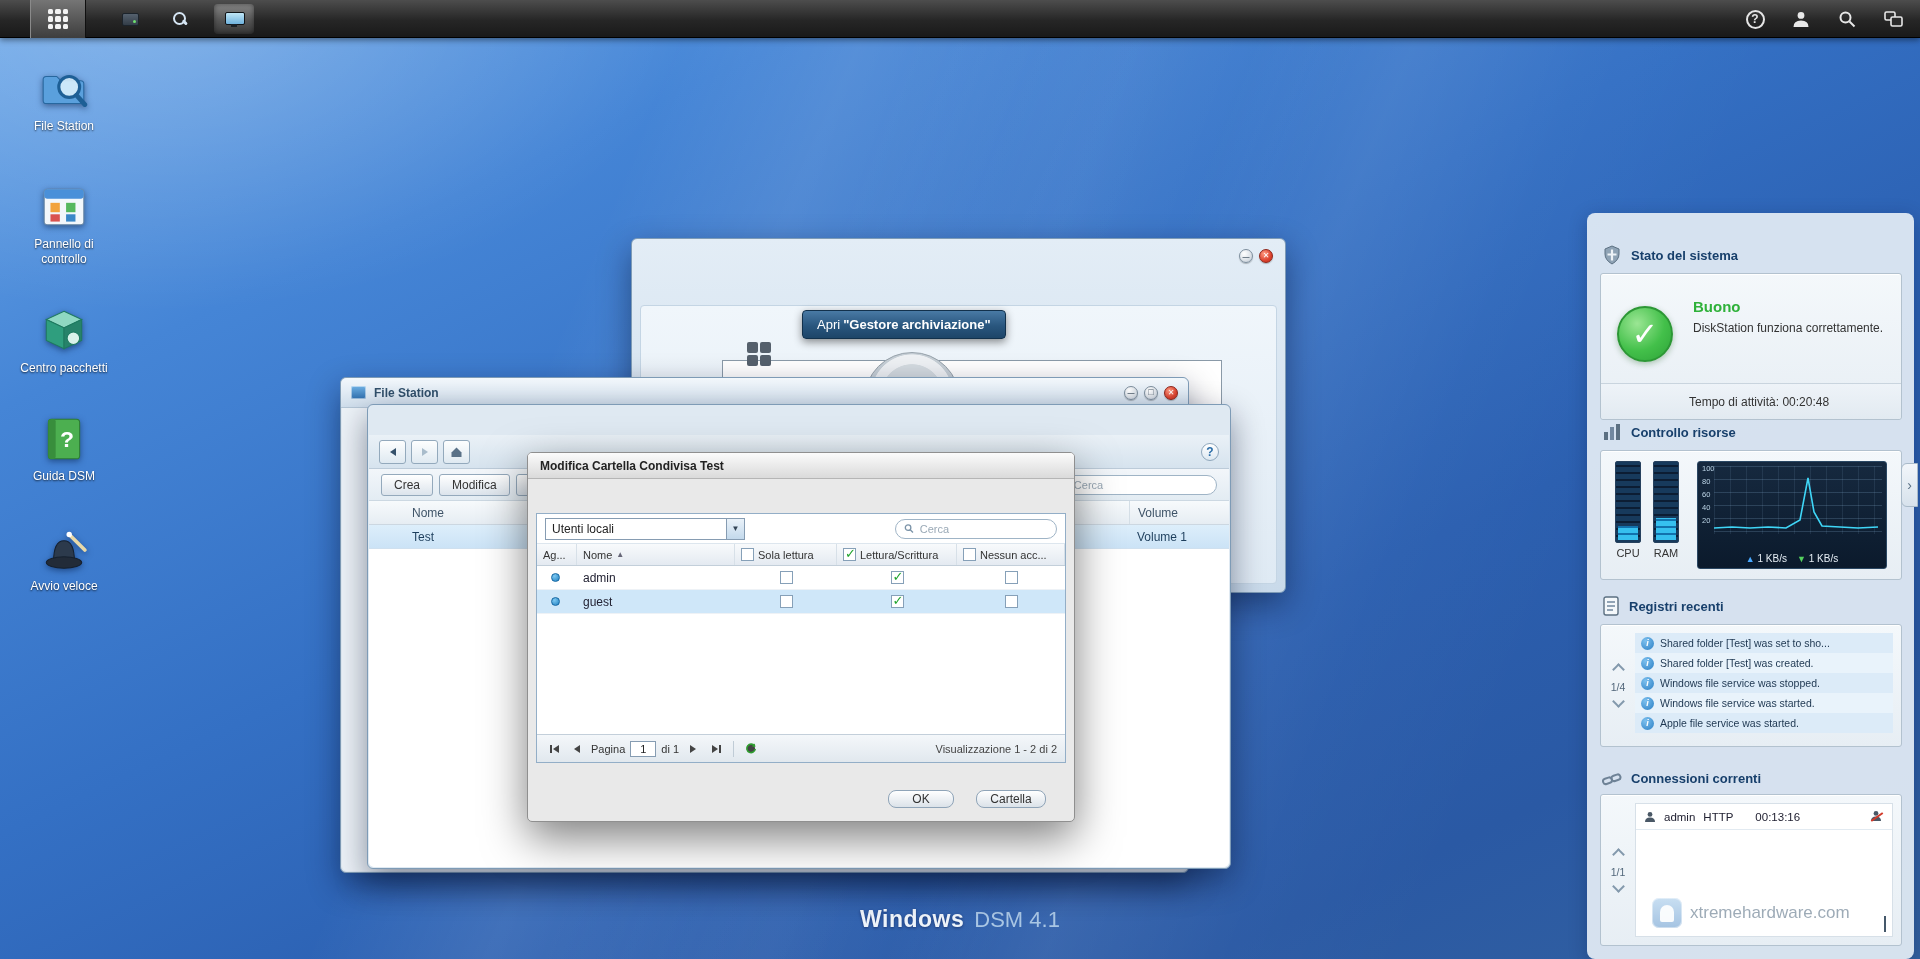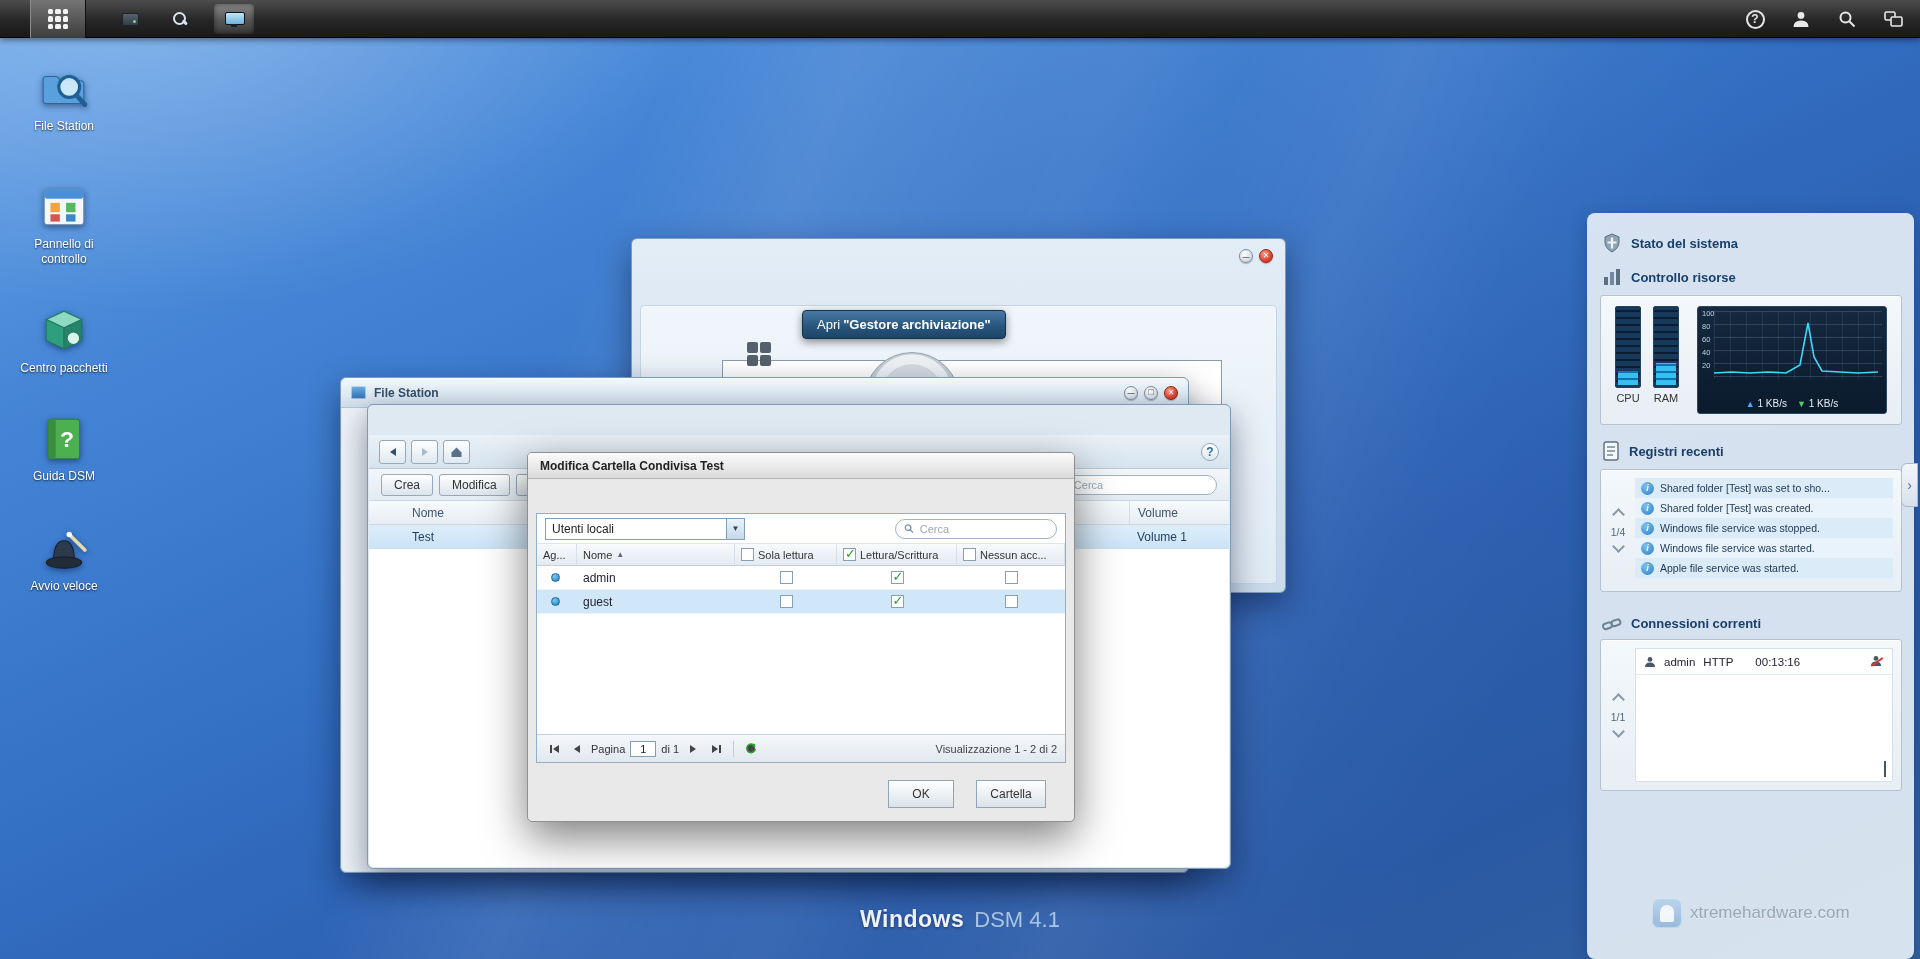--- a/index.html
+++ b/index.html
@@ -121,26 +121,26 @@
 .cb{width:13px;height:13px;background:#fff;border:1px solid #86a0b8;display:inline-block;position:relative;flex:none}
 .cb.checked::after{content:"✓";position:absolute;left:1px;top:-3px;color:#1fa32c;font-weight:bold;font-size:13px}
 .tbl-fill{flex:1;background:#fff}
 .pager{height:28px;display:flex;align-items:center;gap:5px;padding:0 8px;font-size:11px;color:#333;
  background:linear-gradient(#f4f7fa,#e1e8ee);border-top:1px solid #c3cfda}
 .pgbtn{width:18px;height:18px;display:grid;place-items:center;border-radius:2px}
 .pgbtn svg{fill:#444}
 .pg-input{width:26px;height:16px;border:1px solid #869cb2;text-align:center;font-size:11px;color:#222}
 .pg-sep{width:1px;height:16px;background:#c0ccd6;margin:0 3px}
 .pager-summary{margin-left:auto;color:#444}
-.dlg-btn{position:absolute;bottom:13px;height:28px;border:1px solid #8fa4b8;border-radius:0;font-size:12px;color:#333;
+.dlg-btn{position:absolute;bottom:13px;height:18px;border:1px solid #8fa4b8;border-radius:8px;font-size:12px;color:#333;
  background:linear-gradient(#fff,#dbe2e9);display:inline-flex;align-items:center;justify-content:center}
 .btn-ok{left:360px;width:66px}
 .btn-annulla{left:448px;width:70px}
 
-.panel{position:absolute;left:1587px;top:213px;width:327px;height:746px;z-index:5;padding:12px 12px 0 13px;
+.panel{position:absolute;left:1587px;top:213px;width:327px;height:746px;z-index:5;padding:24px 12px 0 13px;
  background:rgba(227,236,244,.93);border-radius:8px;box-shadow:0 4px 18px rgba(0,20,60,.28)}
 .sec-head{display:flex;align-items:center;gap:9px;margin:8px 0 8px 2px;color:#173f6b;font-weight:bold;font-size:13px}
 .sec-box{border:1px solid #b3c2cf;border-radius:3px;background:linear-gradient(#f4f8fb,#e7eef4);box-shadow:inset 0 1px 0 #fff;position:relative}
 .status-box{height:147px}
 .ok-circle{position:absolute;left:16px;top:32px;width:56px;height:56px;border-radius:50%;border:2px solid #2c9735;
  background:radial-gradient(circle at 35% 30%,#9be694,#43c04a 55%,#2da238);box-shadow:0 2px 6px rgba(0,80,0,.3)}
 .ok-circle::after{content:"✓";position:absolute;left:0;top:0;width:100%;height:100%;display:grid;place-items:center;color:#fff;font-size:32px;font-weight:bold}
 .status-good{position:absolute;left:92px;top:24px;color:#2fb13a;font-weight:bold;font-size:15px}
 .status-desc{position:absolute;left:92px;top:46px;width:195px;color:#333;font-size:12px;line-height:1.35}
 .uptime-row{position:absolute;left:0;right:0;bottom:0;height:36px;display:flex;align-items:center;padding-left:88px;font-size:12px;color:#333;
@@ -481,22 +481,28 @@
   </div>
 
   <div class="panel">
     <div class="sec-head">
       <svg width="20" height="20" viewBox="0 0 20 20">
         <path d="M10 1 L17 4 V9 q0 6 -7 10 q-7 -4 -7 -10 V4 Z" fill="#8fa3b5" stroke="#5c7082"></path>
         <path d="M10 4.5 v11 M5.5 9.5 h9" stroke="#eef3f7" stroke-width="2.2"></path>
       </svg>
       <span>Stato del sistema</span>
     </div>
-
-    <div class="sec-head" style="margin-top:14px">
+    <div class="sec-box status-box">
+      <div class="ok-circle"></div>
+      <div class="status-good">Buono</div>
+      <div class="status-desc">DiskStation funziona correttamente.</div>
+      <div class="uptime-row">Tempo di attività: 00:20:48</div>
+    </div>
+
+    <div class="sec-head" style="margin-top:2px">
       <svg width="20" height="20" viewBox="0 0 20 20">
         <rect x="2" y="10" width="4" height="8" fill="#5c7082"></rect>
           <rect x="8" y="5" width="4" height="13" fill="#7288a0"></rect>
           <rect x="14" y="2" width="4" height="16" fill="#5c7082"></rect>
       </svg>
       <span>Controllo risorse</span>
     </div>
     <div class="sec-box res-box">
       <div class="meter m-cpu">
           <span class="fill" style="height:14px"></span>

